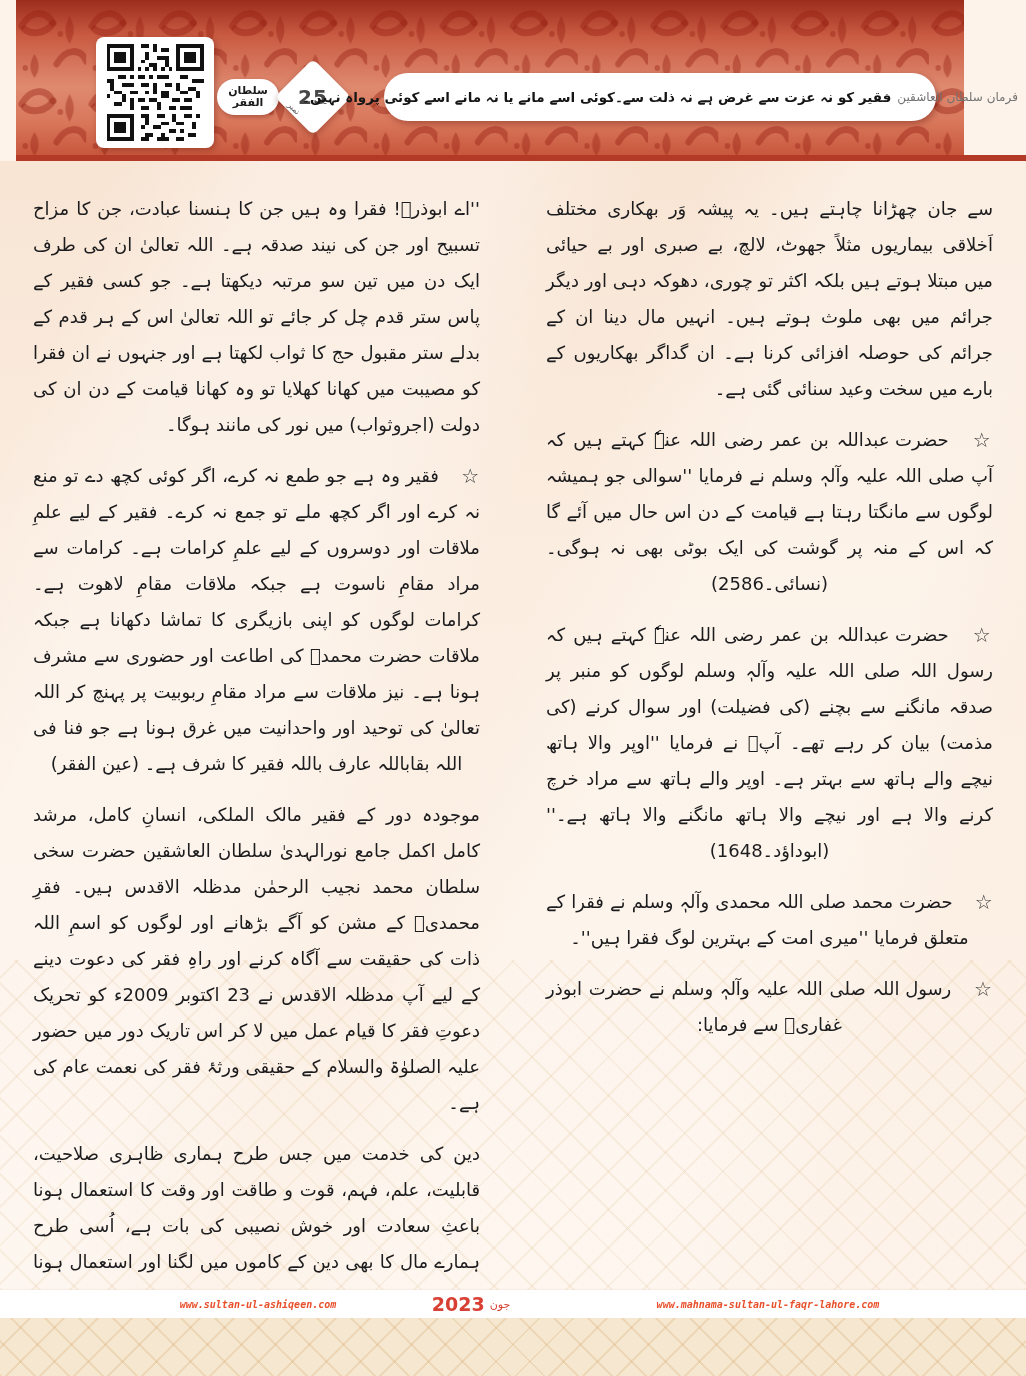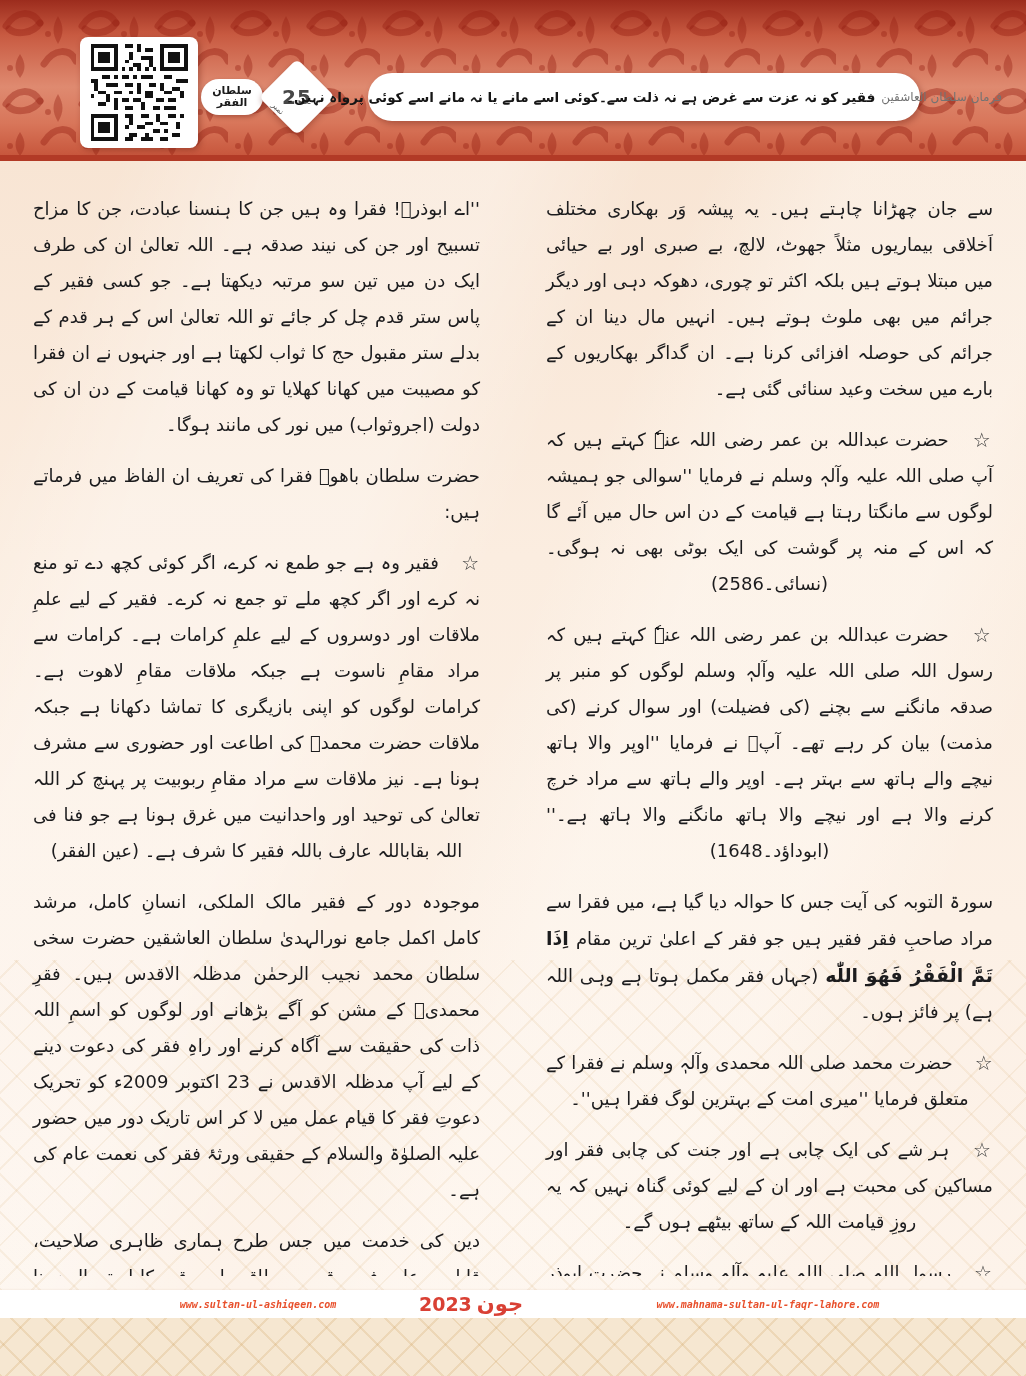--- a/index.html
+++ b/index.html
@@ -1,20 +1,20 @@
 <!DOCTYPE html>
 <html lang="ur"><head>
 <meta charset="utf-8">
 <style>
   html,body{margin:0;padding:0;background:#ffffff;}
   .page{position:relative;width:1026px;height:1376px;overflow:hidden;
         font-family:"DejaVu Sans",sans-serif;background:#fdf3ea;}
 
   
-  .band{position:absolute;left:0;top:0;width:1026px;height:158px;
+  .band{position:absolute;left:16px;top:0;width:948px;height:158px;
         background:linear-gradient(180deg,#9c2c1d 0%,#c85a41 22%,#df8a70 55%,#d8765a 78%,#c6543a 100%);}
   .band-orn{position:absolute;inset:0;width:100%;height:100%;}
   .band-sep{position:absolute;left:0;top:155px;width:1026px;height:6px;background:#b23a26;}
 
   .qr-box{position:absolute;left:80px;top:37px;width:118px;height:111px;background:#fff;
           border-radius:8px;padding:7px;box-sizing:border-box;box-shadow:2px 2px 6px rgba(90,15,5,.35);}
   .qr-box svg{width:100%;height:100%;display:block;}
 
   .logo-pill{position:absolute;left:201px;top:79px;width:62px;height:36px;background:#fff;
              border-radius:18px;display:flex;align-items:center;justify-content:center;
@@ -62,21 +62,21 @@
   .footer{position:absolute;left:0;top:1290px;width:1026px;height:28px;background:#ffffff;
           box-shadow:0 1px 3px rgba(150,90,40,.25);}
   .f-url{position:absolute;top:0;height:28px;display:flex;align-items:center;justify-content:center;
          font-family:"DejaVu Sans Mono",monospace;font-style:italic;font-weight:bold;
          font-size:10px;color:#e8502c;}
   .f-left{left:18px;width:480px;}
   .f-right{left:528px;width:480px;text-align:right;}
   .f-date{position:absolute;left:396px;top:0;width:150px;height:28px;display:flex;
           align-items:center;justify-content:center;direction:rtl;gap:5px;color:#d94034;}
   .f-date .yr{font-weight:bold;font-size:19px;}
-  .f-date .mo{font-size:21px;font-weight:bold;}
+  .f-date .mo{font-size:11px;font-weight:normal;}
 
   .bottom-strip{position:absolute;left:0;top:1318px;width:1026px;height:58px;
      background-color:#f6e7d1;
      background-image:
        repeating-linear-gradient(45deg,rgba(205,158,90,.22) 0 2px,rgba(0,0,0,0) 2px 24px),
        repeating-linear-gradient(-45deg,rgba(205,158,90,.22) 0 2px,rgba(0,0,0,0) 2px 24px);}
 </style>
 </head>
 <body>
 
@@ -143,45 +143,33 @@
           <span>سے جان چھڑانا چاہتے ہیں۔ یہ پیشہ وَر بھکاری مختلف اَخلاقی بیماریوں مثلاً جھوٹ، لالچ، بے صبری اور بے حیائی میں مبتلا ہوتے ہیں بلکہ اکثر تو چوری، دھوکہ دہی اور دیگر جرائم میں بھی ملوث ہوتے ہیں۔ انہیں مال دینا ان کے جرائم کی حوصلہ افزائی کرنا ہے۔ ان گداگر بھکاریوں کے بارے میں سخت وعید سنائی گئی ہے۔</span>
         </p>
         <p class="cl">
           <span class="star">☆</span>
           <span>حضرت عبداللہ بن عمر رضی اللہ عنہٗ کہتے ہیں کہ آپ صلی اللہ علیہ وآلہٖ وسلم نے فرمایا ''سوالی جو ہمیشہ لوگوں سے مانگتا رہتا ہے قیامت کے دن اس حال میں آئے گا کہ اس کے منہ پر گوشت کی ایک بوٹی بھی نہ ہوگی۔ (نسائی۔2586)</span>
         </p>
         <p class="cl">
           <span class="star">☆</span>
           <span>حضرت عبداللہ بن عمر رضی اللہ عنہٗ کہتے ہیں کہ رسول اللہ صلی اللہ علیہ وآلہٖ وسلم لوگوں کو منبر پر صدقہ مانگنے سے بچنے (کی فضیلت) اور سوال کرنے (کی مذمت) بیان کر رہے تھے۔ آپؐ نے فرمایا ''اوپر والا ہاتھ نیچے والے ہاتھ سے بہتر ہے۔ اوپر والے ہاتھ سے مراد خرچ کرنے والا ہے اور نیچے والا ہاتھ مانگنے والا ہاتھ ہے۔'' (ابوداؤد۔1648)</span>
         </p>
-        <p>
-          <span>سورۃ التوبہ کی آیت جس کا حوالہ دیا گیا ہے، میں فقرا سے مراد صاحبِ فقر فقیر ہیں جو فقر کے اعلیٰ ترین مقام </span>
-          <span class="arabic">اِذَا تَمَّ الْفَقْرُ فَهُوَ اللّٰه</span>
-          <span> (جہاں فقر مکمل ہوتا ہے وہی اللہ ہے) پر فائز ہوں۔</span>
-        </p>
         <p class="cl">
           <span class="star">☆</span>
           <span>حضرت محمد صلی اللہ محمدی وآلہٖ وسلم نے فقرا کے متعلق فرمایا ''میری امت کے بہترین لوگ فقرا ہیں''۔</span>
-        </p>
-        <p class="cl">
-          <span class="star">☆</span>
-          <span>ہر شے کی ایک چابی ہے اور جنت کی چابی فقر اور مساکین کی محبت ہے اور ان کے لیے کوئی گناہ نہیں کہ یہ روزِ قیامت اللہ کے ساتھ بیٹھے ہوں گے۔</span>
         </p>
         <p class="cl">
           <span class="star">☆</span>
           <span>رسول اللہ صلی اللہ علیہ وآلہٖ وسلم نے حضرت ابوذر غفاریؓ سے فرمایا:</span>
         </p>
       </div>
 
       <div class="col">
         <p>
           <span>''اے ابوذرؓ! فقرا وہ ہیں جن کا ہنسنا عبادت، جن کا مزاح تسبیح اور جن کی نیند صدقہ ہے۔ اللہ تعالیٰ ان کی طرف ایک دن میں تین سو مرتبہ دیکھتا ہے۔ جو کسی فقیر کے پاس ستر قدم چل کر جائے تو اللہ تعالیٰ اس کے ہر قدم کے بدلے ستر مقبول حج کا ثواب لکھتا ہے اور جنہوں نے ان فقرا کو مصیبت میں کھانا کھلایا تو وہ کھانا قیامت کے دن ان کی دولت (اجروثواب) میں نور کی مانند ہوگا۔</span>
-        </p>
-        <p>
-          <span>حضرت سلطان باھوؒ فقرا کی تعریف ان الفاظ میں فرماتے ہیں:</span>
         </p>
         <p class="cl">
           <span class="star">☆</span>
           <span>فقیر وہ ہے جو طمع نہ کرے، اگر کوئی کچھ دے تو منع نہ کرے اور اگر کچھ ملے تو جمع نہ کرے۔ فقیر کے لیے علمِ ملاقات اور دوسروں کے لیے علمِ کرامات ہے۔ کرامات سے مراد مقامِ ناسوت ہے جبکہ ملاقات مقامِ لاھوت ہے۔ کرامات لوگوں کو اپنی بازیگری کا تماشا دکھانا ہے جبکہ ملاقات حضرت محمدؐ کی اطاعت اور حضوری سے مشرف ہونا ہے۔ نیز ملاقات سے مراد مقامِ ربوبیت پر پہنچ کر اللہ تعالیٰ کی توحید اور واحدانیت میں غرق ہونا ہے جو فنا فی اللہ بقاباللہ عارف باللہ فقیر کا شرف ہے۔ (عین الفقر)</span>
         </p>
         <p>
           <span>موجودہ دور کے فقیر مالک الملکی، انسانِ کامل، مرشد کامل اکمل جامع نورالہدیٰ سلطان العاشقین حضرت سخی سلطان محمد نجیب الرحمٰن مدظلہ الاقدس ہیں۔ فقرِ محمدیؐ کے مشن کو آگے بڑھانے اور لوگوں کو اسمِ اللہ ذات کی حقیقت سے آگاہ کرنے اور راہِ فقر کی دعوت دینے کے لیے آپ مدظلہ الاقدس نے 23 اکتوبر 2009ء کو تحریک دعوتِ فقر کا قیام عمل میں لا کر اس تاریک دور میں حضور علیہ الصلوٰۃ والسلام کے حقیقی ورثۂ فقر کی نعمت عام کی ہے۔</span>
         </p>
         <p>
           <span>دین کی خدمت میں جس طرح ہماری ظاہری صلاحیت، قابلیت، علم، فہم، قوت و طاقت اور وقت کا استعمال ہونا باعثِ سعادت اور خوش نصیبی کی بات ہے، اُسی طرح ہمارے مال کا بھی دین کے کاموں میں لگنا اور استعمال ہونا پروردگار کی عظیم نعمت ہے اور ہر مسلمان کو اس کی تمنا رکھنی چاہیے۔ اللہ کی راہ میں مال کو خرچ کرنا دراصل اپنے آخرت کے خزانوں کو بھر لینا ہے۔</span>

